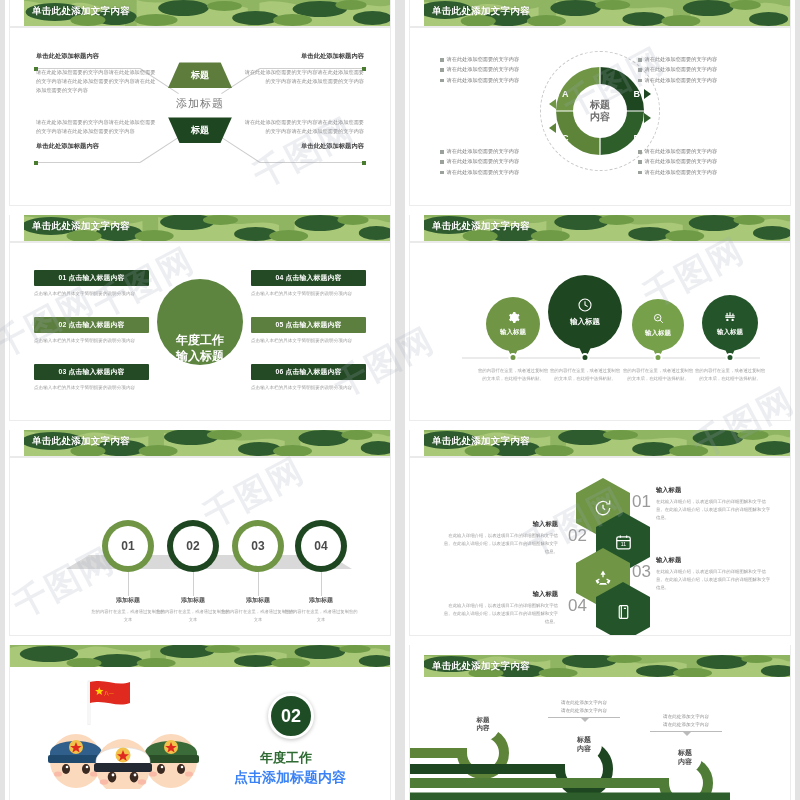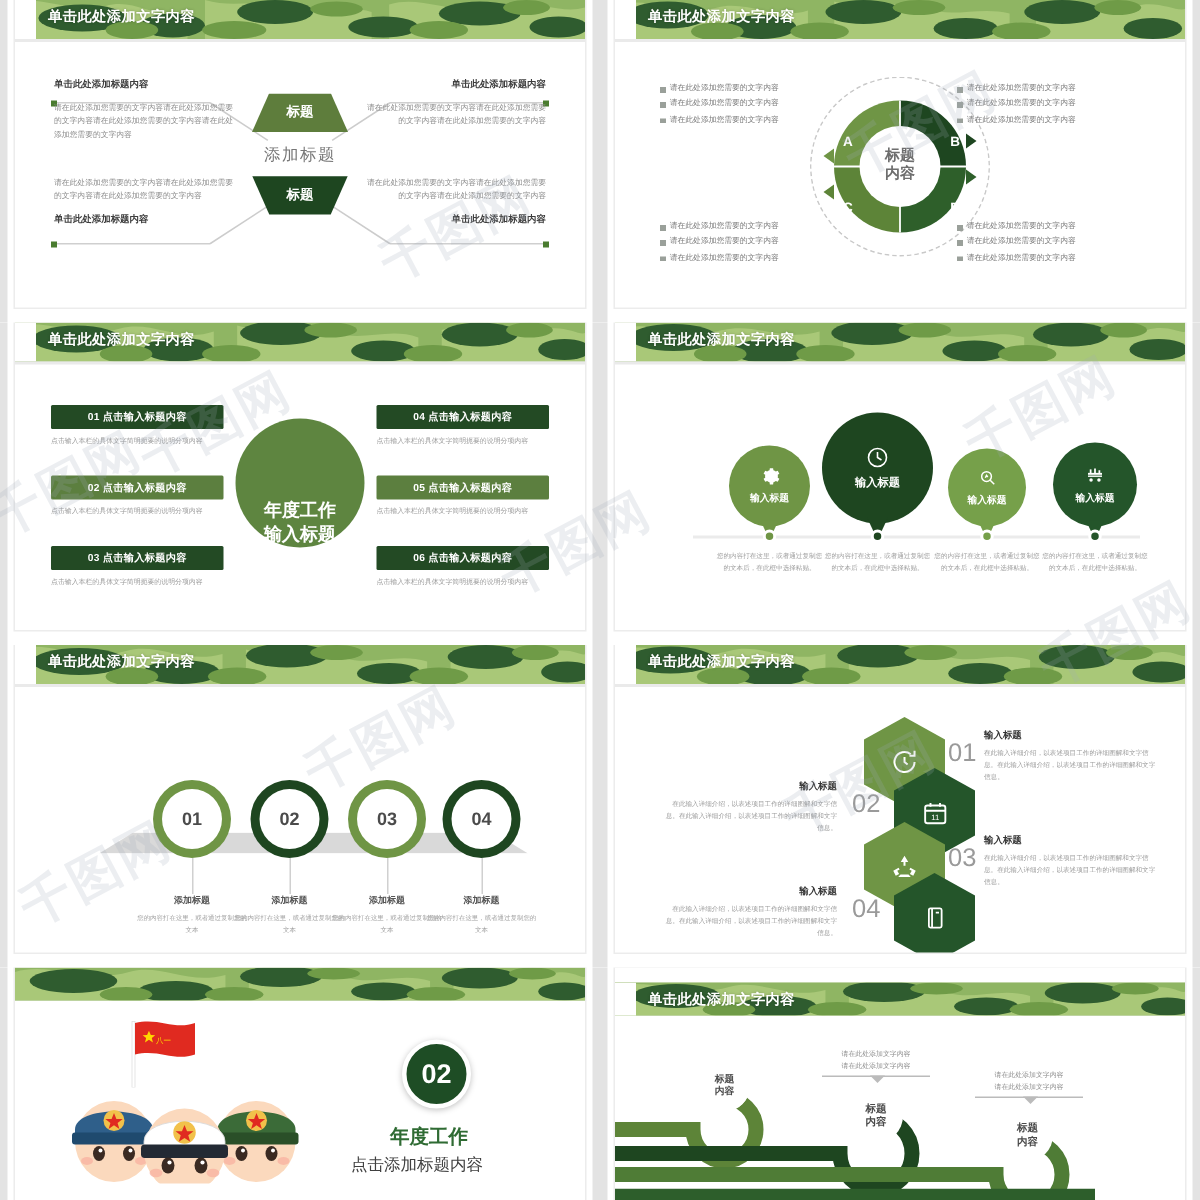--- a/index.html
+++ b/index.html
@@ -141,21 +141,21 @@
   .hex-txt .d{font-size:4.4px;color:#9b9b9b;line-height:1.85;}
   .hex-txt .d.r{text-align:right;}
   
   .sec-badge{
     position:absolute; width:46px;height:46px;border-radius:50%;
     background:#1e4d25; color:#fff; display:flex;align-items:center;justify-content:center;
     font-size:18px;font-weight:bold; border:3px solid #fff;
     box-shadow:0 1px 4px rgba(0,0,0,.25);
   }
   .sec-t1{position:absolute;font-size:13px;color:#2f6b33;font-weight:bold;}
-  .sec-t2{position:absolute;font-size:11px;color:#404040;font-weight:normal;}
+  .sec-t2{position:absolute;font-size:14px;color:#3b82f6;font-weight:bold;}
   
   .sw-ring{position:absolute;border-radius:50%;background:#fff;display:flex;flex-direction:column;
     align-items:center;justify-content:center;font-size:7px;color:#4a4a4a;line-height:1.3;font-weight:bold;}
   .sw-cap{position:absolute;width:96px;text-align:center;font-size:4.6px;color:#8d8d8d;line-height:1.7;}
   .sw-rule{position:absolute;height:1px;background:#bbb;}
   
   .wm{position:absolute;color:rgba(160,170,185,.20);font-size:34px;font-weight:bold;
       transform:rotate(-28deg); pointer-events:none; user-select:none; letter-spacing:2px;}
   .page-wm{position:absolute;inset:0;overflow:hidden;pointer-events:none;z-index:50;}
 </style>

